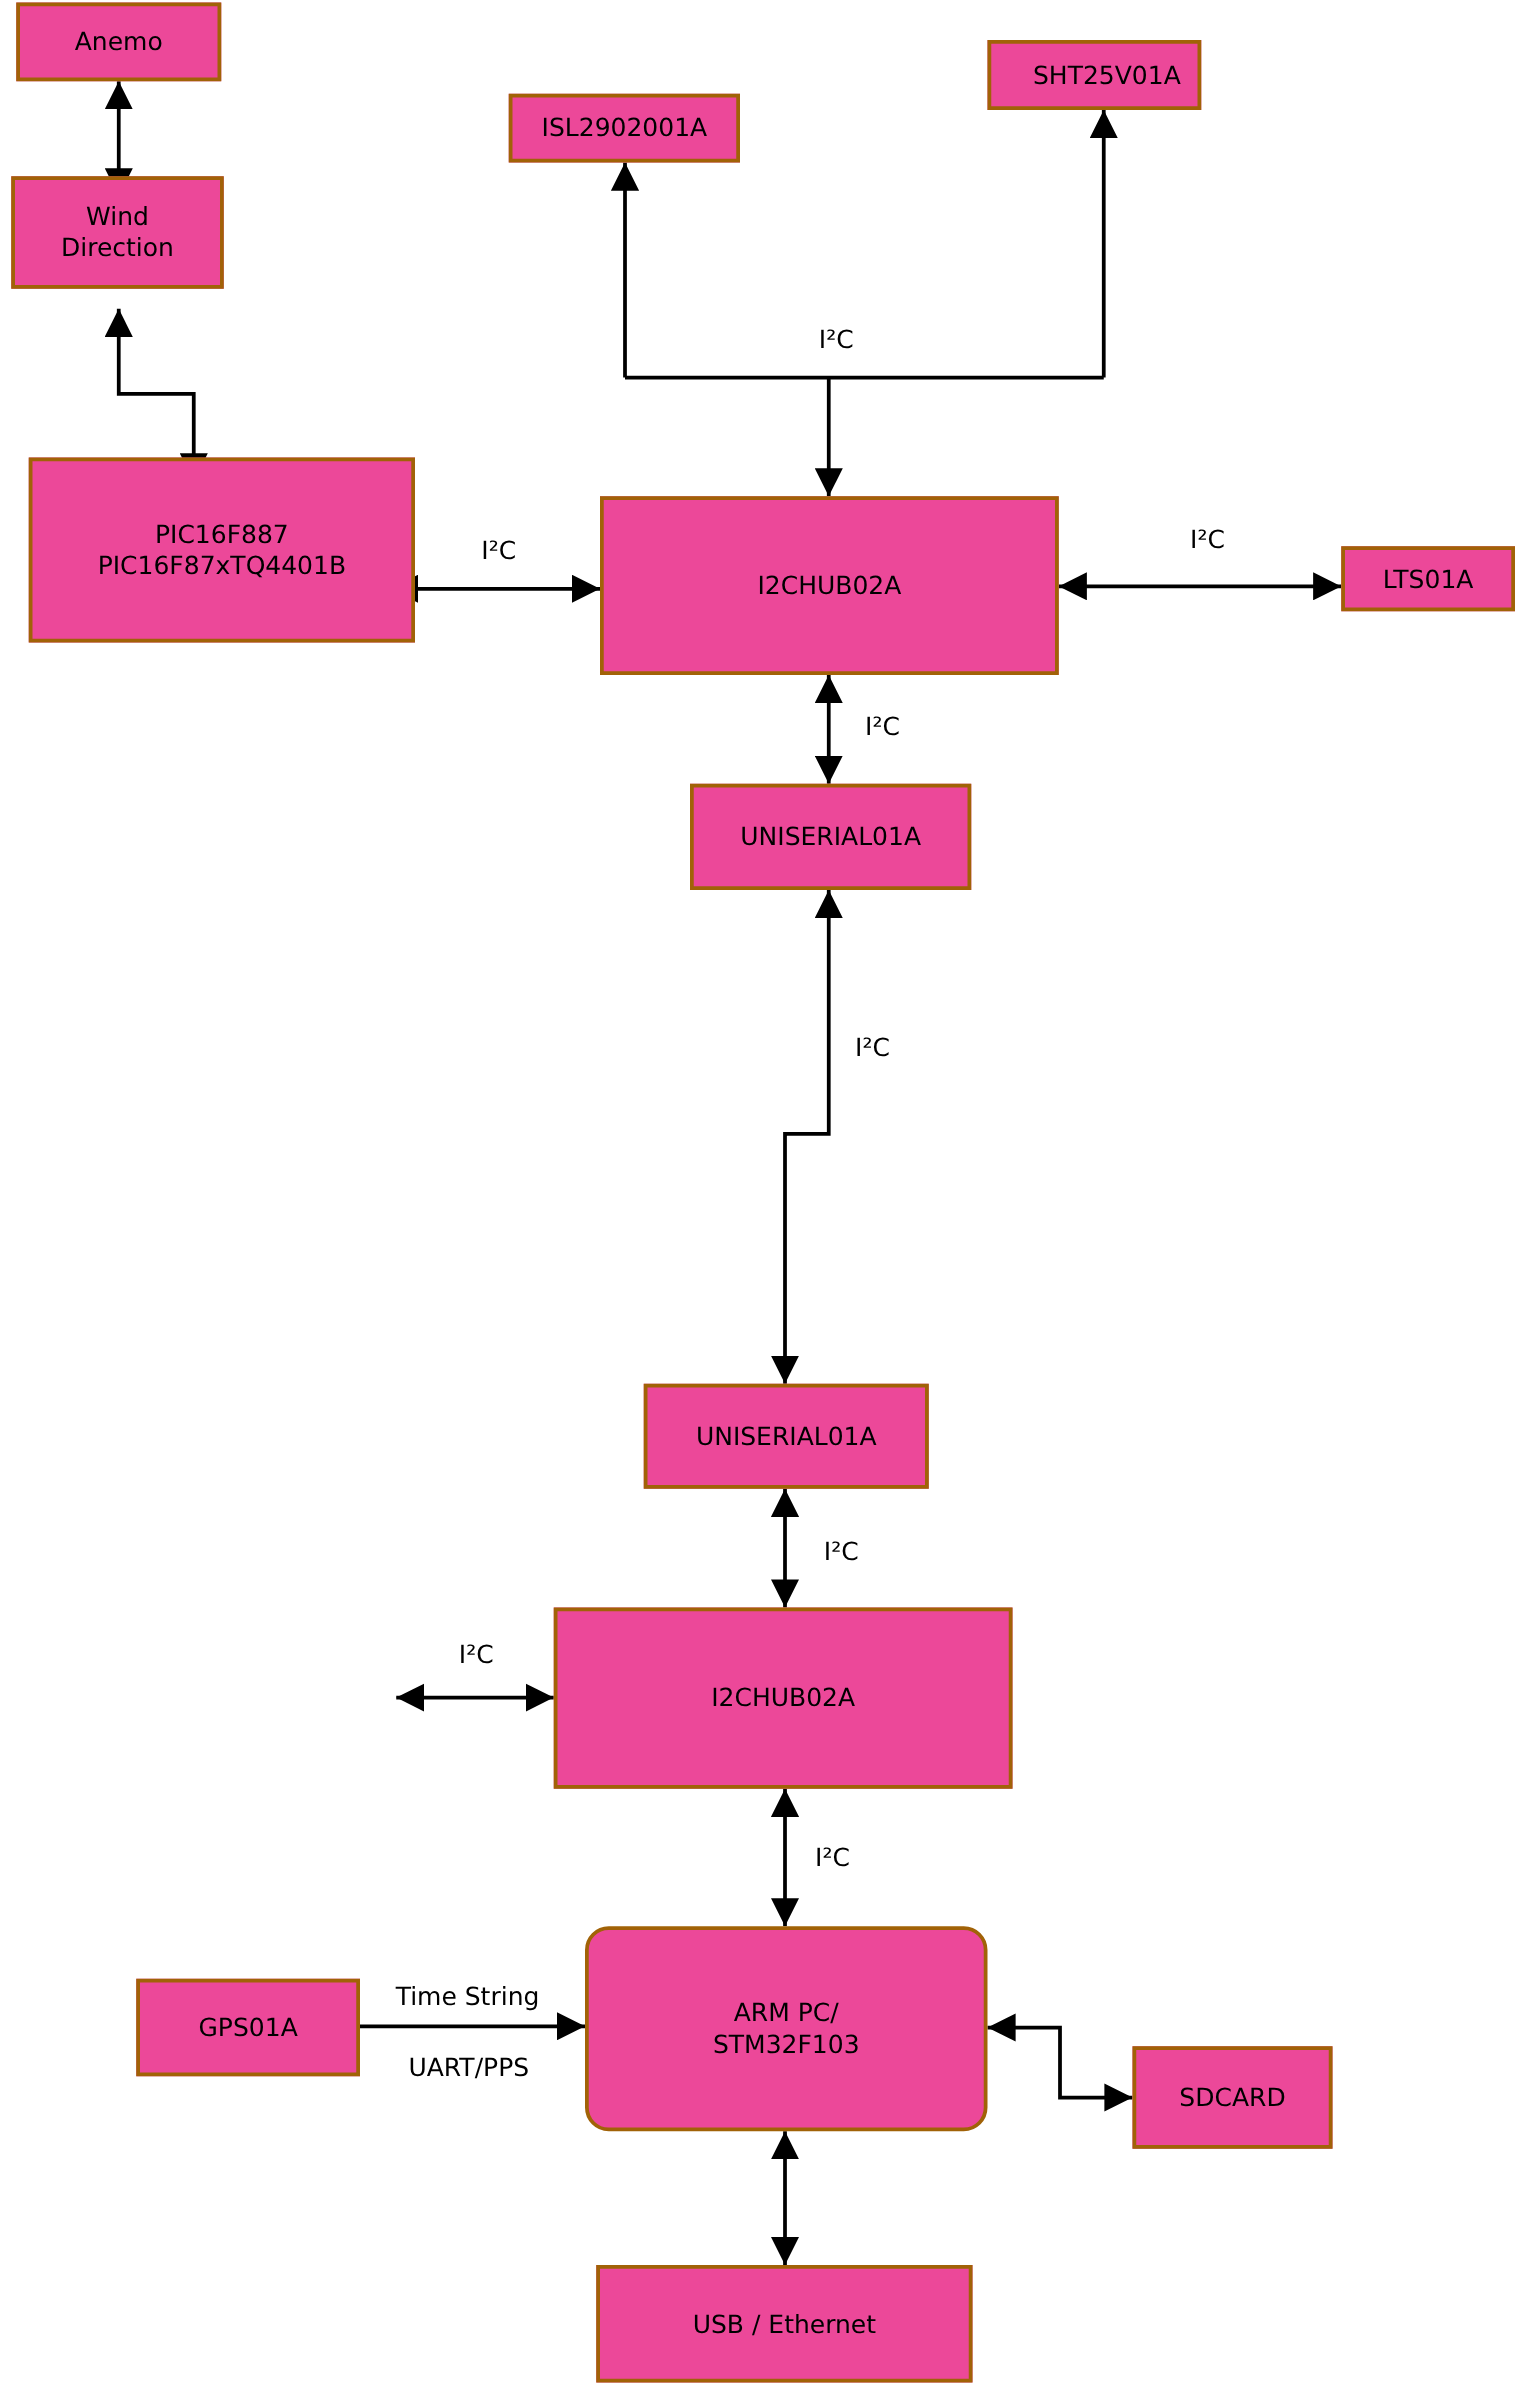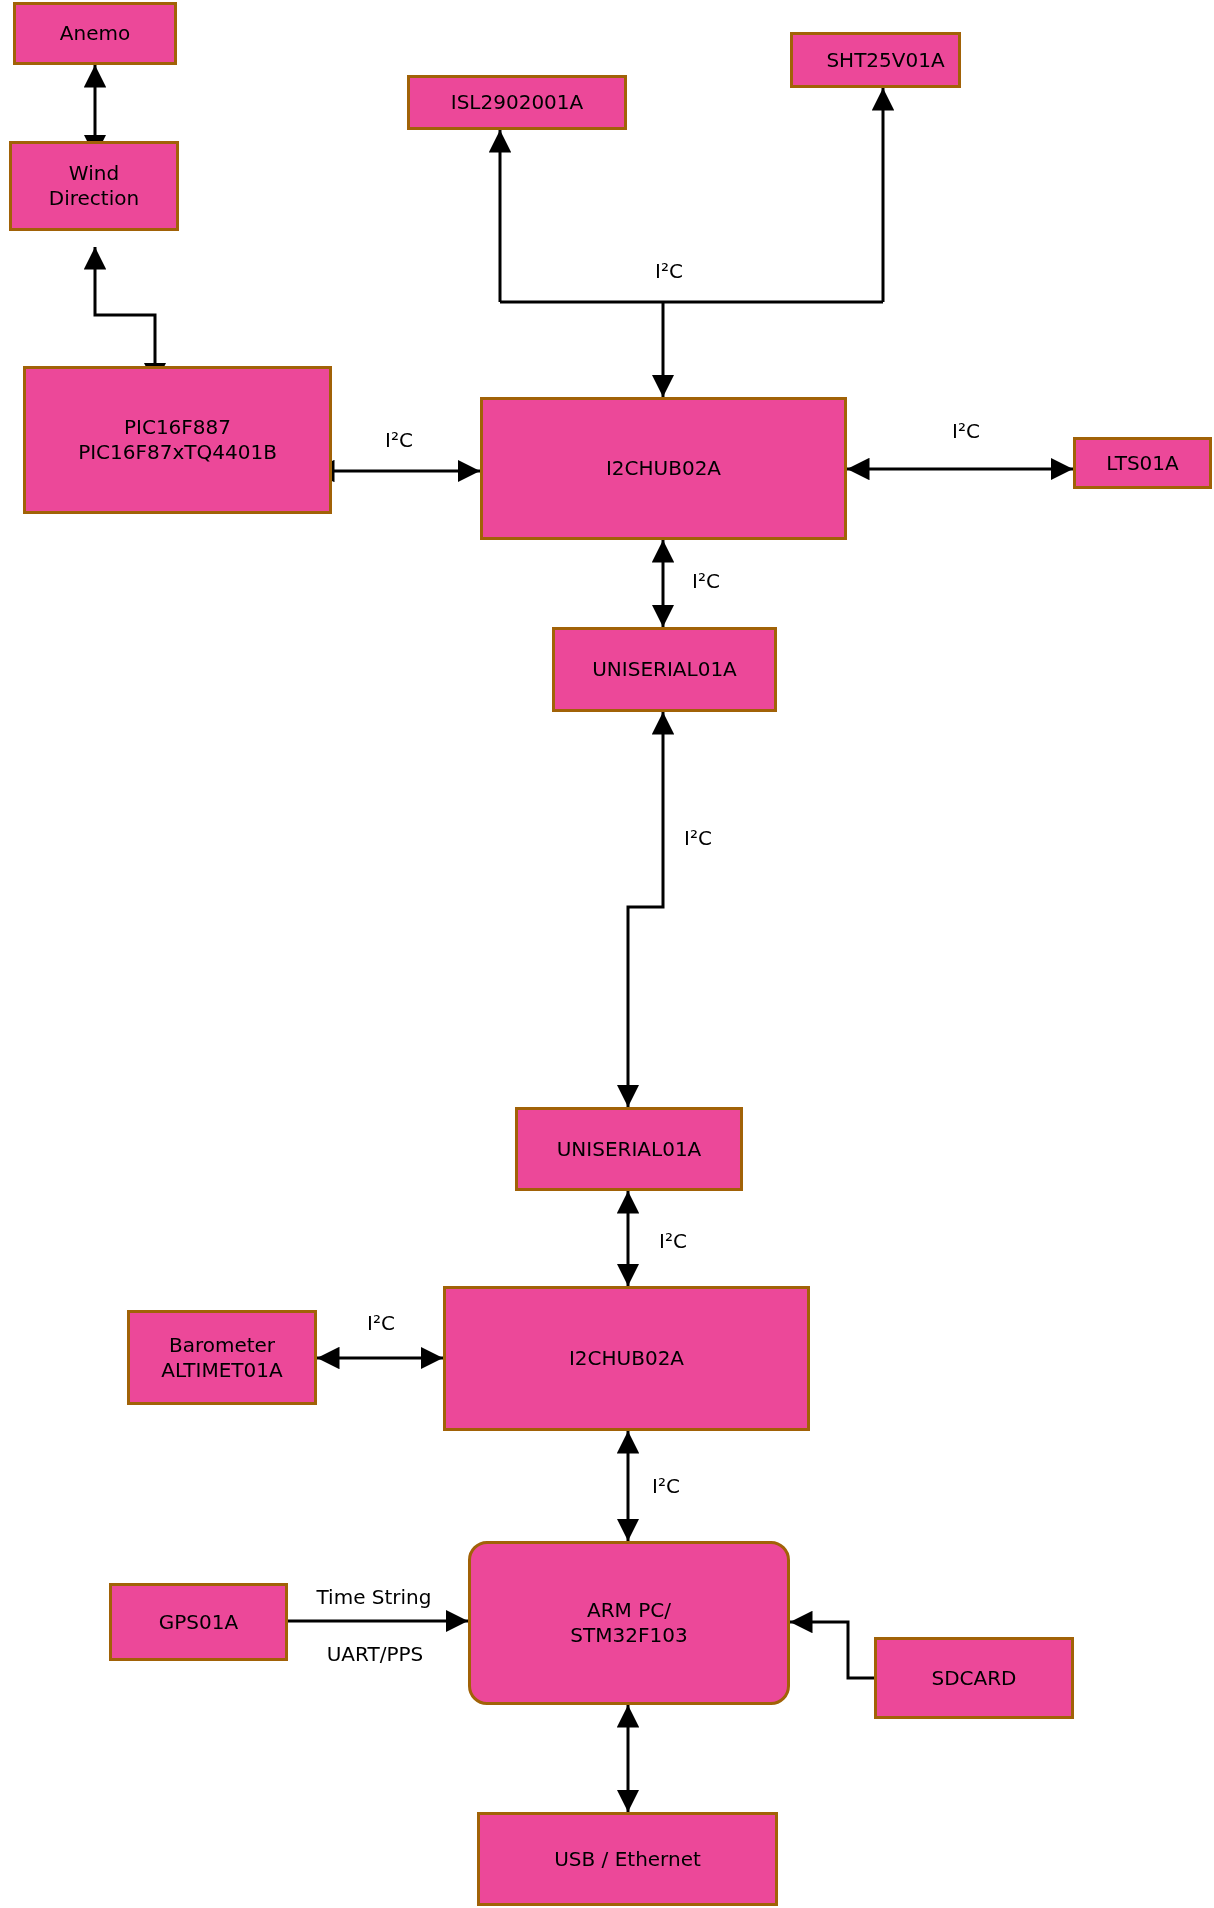--- a/index.html
+++ b/index.html
@@ -74,53 +74,49 @@
     <span>Anemo</span>
   </div>
   <div class="node" style="left:9px; top:141px; width:170px; height:90px;">
     <span>Wind
 Direction</span>
   </div>
   <div class="node" style="left:3px; top:366px; width:309px; height:148px;margin-left:20px;">
     <span>PIC16F887
 PIC16F87xTQ4401B</span>
   </div>
-  <div class="node" style="left:407px; top:75px; width:220px; height:55px;">
+  <div class="node" style="left:407px; top:75px; width:185px; height:55px;">
     <span>ISL2902001A</span>
   </div>
   <div class="node" style="left:790px; top:32px; width:171px; height:56px;padding-left:20px;">
     <span>SHT25V01A</span>
   </div>
   <div class="node" style="left:480px; top:397px; width:367px; height:143px;">
     <span>I2CHUB02A</span>
   </div>
   <div class="node" style="left:1073px; top:437px; width:139px; height:52px;">
     <span>LTS01A</span>
   </div>
   <div class="node" style="left:552px; top:627px; width:225px; height:85px;">
     <span>UNISERIAL01A</span>
   </div>
   <div class="node" style="left:515px; top:1107px; width:228px; height:84px;">
     <span>UNISERIAL01A</span>
   </div>
   <div class="node" style="left:443px; top:1286px; width:367px; height:145px;">
     <span>I2CHUB02A</span>
   </div>
-  <div class="node" style="left:127px; top:1310px; width:190px; height:95px;">
-    <span>Barometer
-ALTIMET01A</span>
-  </div>
   <div class="node" style="left:109px; top:1583px; width:179px; height:78px;">
     <span>GPS01A</span>
   </div>
   <div class="node" style="left:468px; top:1541px; width:322px; height:164px;border-radius:19px;">
     <span>ARM PC/
 STM32F103</span>
   </div>
-  <div class="node" style="left:874px; top:1637px; width:200px; height:82px;">
+  <div class="node" style="left:906px; top:1637px; width:160px; height:82px;">
     <span>SDCARD</span>
   </div>
   <div class="node" style="left:477px; top:1812px; width:301px; height:94px;">
     <span>USB / Ethernet</span>
   </div>
 
   <div class="elabel" style="left:669px; top:271px;">I²C</div>
   <div class="elabel" style="left:399px; top:440px;">I²C</div>
   <div class="elabel" style="left:966px; top:431px;">I²C</div>
   <div class="elabel" style="left:706px; top:581px;">I²C</div>

